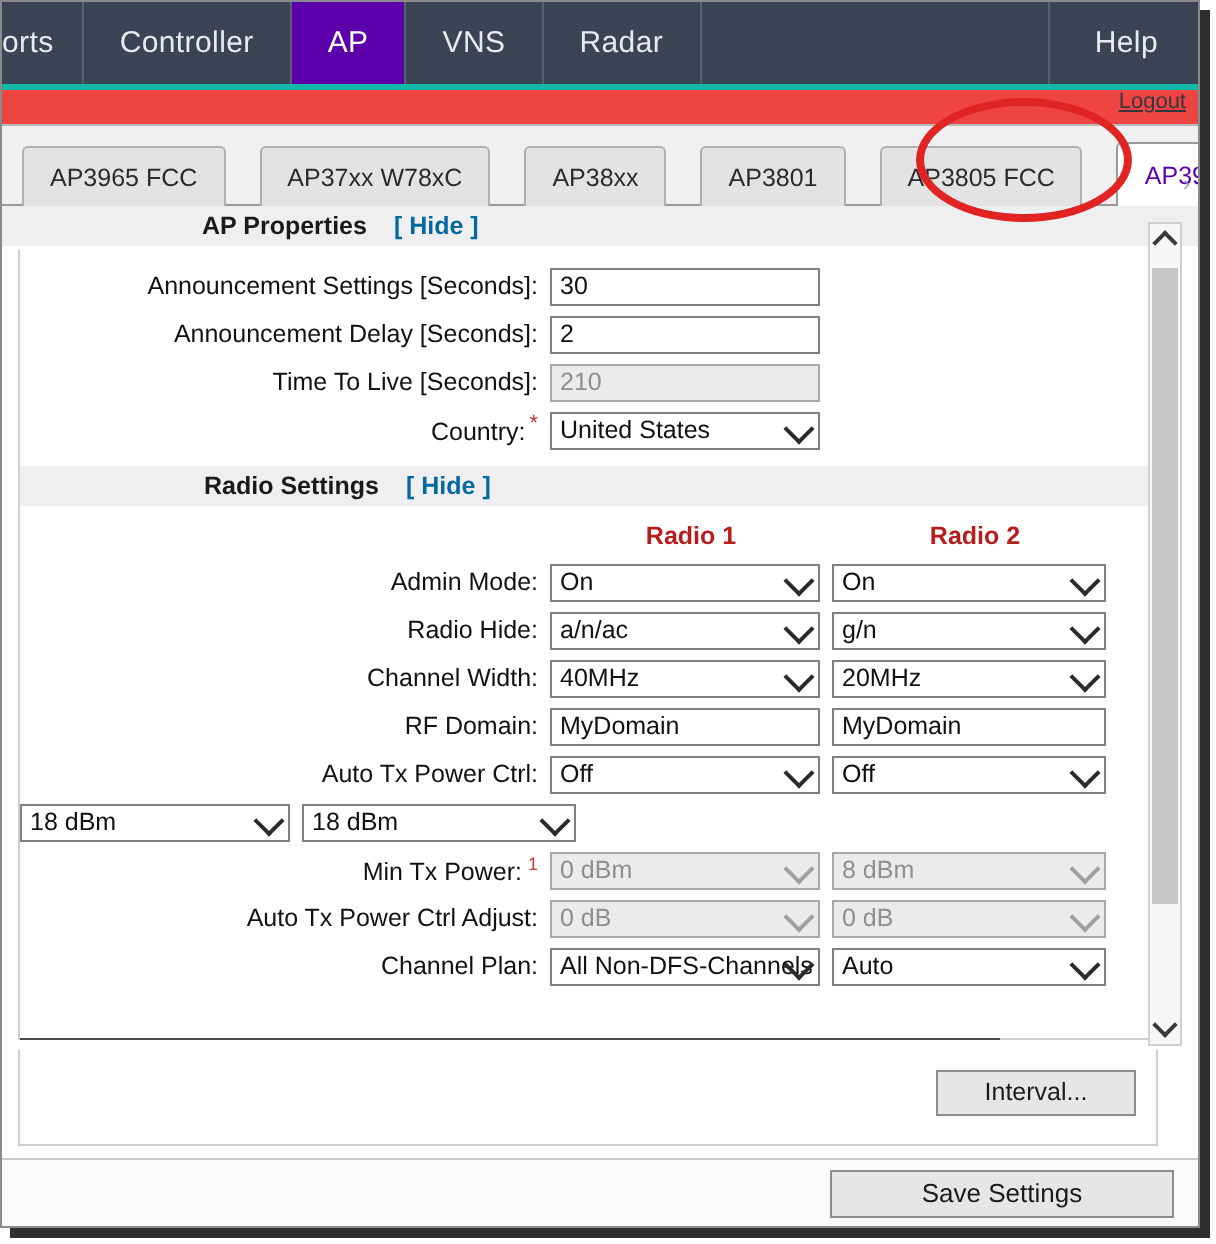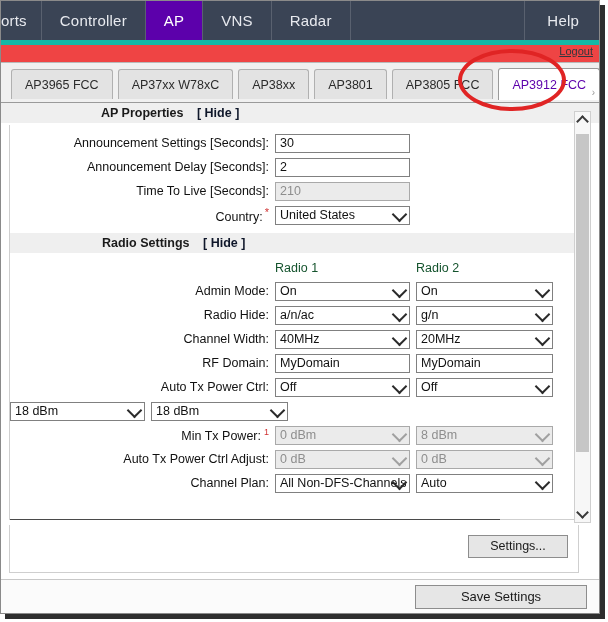--- a/index.html
+++ b/index.html
@@ -15,21 +15,21 @@
     background:#ffffff;
     border:1px solid #8a8a8a;
     box-sizing:border-box;
     box-shadow:5px 5px 0 0 rgba(0,0,0,0.82);
     overflow:hidden;
   }
   
   #navbar{
     position:absolute;left:0;top:0;width:600px;height:44px;
     background:#3a4455;
-    border-bottom:5px solid #14b8a6;
+    border-bottom:3px solid #14b8a6;
     box-sizing:border-box;
     display:flex;align-items:stretch;
   }
   .nav-item{
     display:flex;align-items:center;justify-content:center;
     color:#e8eaef;font-size:15px;
     padding:0 18px;
     border-right:1px solid #59616f;
     box-sizing:border-box;
     white-space:nowrap;
@@ -49,22 +49,23 @@
     font-size:11px;color:#33373d;text-decoration:underline;
     cursor:pointer;
   }
   
   #tabstrip{
     position:absolute;left:0;top:61px;width:600px;height:41px;
     background:#f0f0f0;
     border-top:1px solid #b9b9b9;
     border-bottom:1px solid #9a9a9a;
     box-sizing:border-box;
-    display:flex;align-items:center;
+    display:flex;align-items:flex-end;
     padding-left:10px;
+    gap:12px;
   }
   .tab{
     height:30px;line-height:30px;
     padding:0 13px;margin-right:5px;
     background:#e3e3e3;
     border:1px solid #b0b0b0;
     border-bottom:none;
     border-radius:3px 3px 0 0;
     font-size:12.5px;color:#2b2b2b;
     white-space:nowrap;
@@ -100,21 +101,21 @@
   
   .section-head{
     background:#efefef;
     height:21px;line-height:21px;
     padding-left:100px;
     font-weight:bold;font-size:12.5px;color:#1a1a1a;
     border-bottom:1px solid #ffffff;
     box-sizing:border-box;
   }
   .section-head .hide{
-    color:#0f172a;font-weight:bold;margin-left:10px;cursor:pointer;
+    color:#0369a1;font-weight:bold;margin-left:10px;cursor:pointer;
   }
   
   #formframe{
     position:absolute;left:8px;top:22px;width:570px;height:395px;
     border:1px solid #cfcfcf;border-top:none;
     background:#ffffff;
     box-sizing:border-box;
   }
   
   .row{
@@ -147,21 +148,21 @@
     position:absolute;right:4px;top:3px;
     width:9px;height:9px;
     border-right:2px solid #2b2b2b;border-bottom:2px solid #2b2b2b;
     transform:rotate(45deg);
     margin-top:-1px;
   }
   .fld.disabled .caret{border-color:#a0a0a0;}
   
   .radio-heads{display:flex;height:22px;align-items:center;margin-top:3px;}
   .rh-spacer{width:265px;}
-  .rh{font-weight:normal;font-size:12.5px;color:#14532d;}
+  .rh{font-weight:bold;font-size:12.5px;text-align:center;color:#b91c1c;}
   .rh.one{width:141px;}
   .rh.two{width:143px;}
   
   .pad{height:6px;}
   
   #vscroll{
     position:absolute;right:8px;top:110px;
     width:17px;height:412px;
     background:#f7f7f7;
     border:1px solid #cfcfcf;
@@ -444,20 +445,20 @@
       </div>
     <div id="sb-thumb"></div>
     <div class="sb-arrow down" style="position:absolute;bottom:0;left:0;">
         <span class="chev"></span>
       </div>
   </div>
 
   <div class="hr-line"></div>
 
   <div id="advbar">
-    <div id="btn-advanced">Settings...</div>
+    <div id="btn-advanced">Interval...</div>
   </div>
 
   <div id="savebar">
     <div id="btn-save">Save Settings</div>
   </div>
 
 </div>
 
 </body></html>

